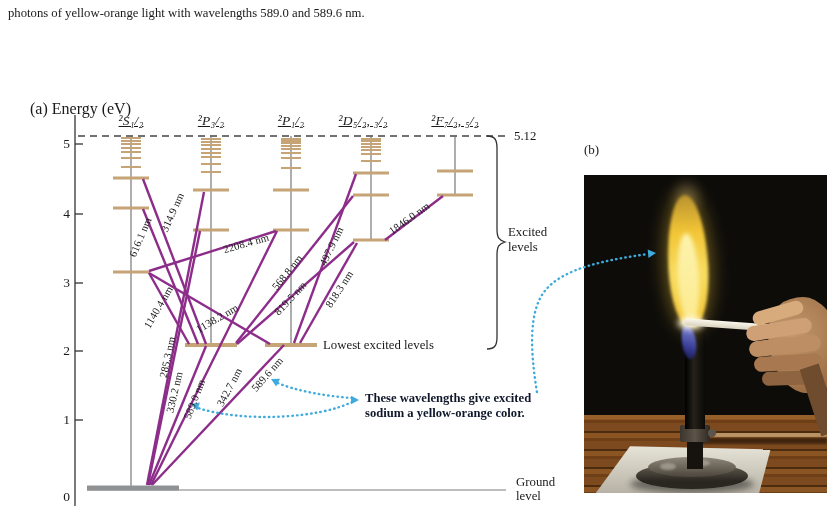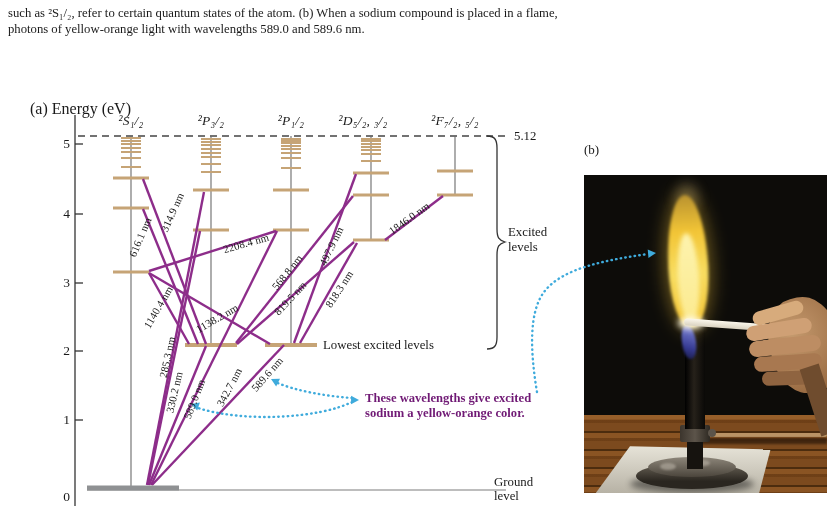--- a/index.html
+++ b/index.html
@@ -7,27 +7,27 @@
         font-family:"Liberation Serif","DejaVu Serif",serif;color:#1a1a1a;}
   
   #caption{position:absolute;left:8px;top:6px;width:822px;font-size:12.7px;line-height:15.6px;}
   #caption .fignum{font-family:"Liberation Sans","DejaVu Sans",sans-serif;font-weight:bold;color:#7a9b3d;margin-right:6px;}
   .capline{white-space:nowrap;}
   
   .lbl{position:absolute;white-space:nowrap;}
   #panel-a{left:30px;top:100px;font-size:16px;}
   #panel-b{left:584px;top:142px;font-size:13px;}
   .ticklbl{width:18px;text-align:right;font-size:13.5px;transform:translateY(-50%);}
-  .collbl{font-size:13.5px;font-style:italic;transform:translateX(-50%);letter-spacing:.2px;}
+  .collbl{font-size:13.5px;font-style:italic;transform:translateX(-50%);letter-spacing:.2px;text-decoration:underline;}
   .wvlbl{font-size:10.8px;transform:translate(-50%,-50%) rotate(var(--r));letter-spacing:.1px;}
   #ion-lbl{left:514px;top:129px;font-size:12.8px;}
   #excited-lbl{left:508px;top:225px;font-size:12.8px;line-height:15px;white-space:pre-line;}
   #lowest-lbl{left:323px;top:338px;font-size:12.8px;}
-  #ground-lbl{left:494px;top:475px;font-size:12.8px;line-height:14px;white-space:pre-line;}
-  #note{left:365px;top:391px;font-size:12.6px;font-weight:bold;color:#701a75;line-height:14.6px;white-space:pre-line;}
+  #ground-lbl{left:516px;top:475px;font-size:12.8px;line-height:14px;white-space:pre-line;}
+  #note{left:365px;top:391px;font-size:12.6px;font-weight:bold;color:#0f172a;line-height:14.6px;white-space:pre-line;}
   svg{position:absolute;left:0;top:0;pointer-events:none;}
   
   #photo{position:absolute;left:584px;top:175px;width:243px;height:318px;background:#0d0c09;overflow:hidden;}
   #photo *{position:absolute;}
   #wood{left:0;top:240px;width:243px;height:78px;
      background:repeating-linear-gradient(180deg,#8a5423 0 5px,#63381454 5px 8px,#7c4a1e 8px 16px,#4c2c0e 16px 18px),#744318;}
   #wood-edge{left:0;top:240px;width:243px;height:4px;background:#9a622c;opacity:.8;}
   #table-rod{left:116px;top:258px;width:127px;height:4px;background:#caa87c;opacity:.75;border-radius:2px;}
   #table-rod-sh{left:116px;top:263px;width:127px;height:6px;background:#2a180a;opacity:.7;filter:blur(1px);}
   #tile{left:8px;top:266px;width:190px;height:52px;background:linear-gradient(180deg,#ebe8dd,#b7b2a5);
@@ -62,21 +62,20 @@
   #finger-3{left:170px;top:180px;width:68px;height:15px;background:#a87850;transform:rotate(-4deg);}
   #finger-4{left:178px;top:196px;width:60px;height:14px;background:#8f6440;transform:rotate(-2deg);}
   #wrist{left:226px;top:190px;width:20px;height:70px;background:#6f4c2e;transform:rotate(-18deg);}
 </style>
 </head>
 <body>
 
 <div id="page">
 
   <div id="caption">
-    <div class="capline">such as ²S₁/₂, refer to certain quantum states of the atom. (b) When a sodium compound is placed in a flame,</div>
     <div class="capline">photons of yellow-orange light with wavelengths 589.0 and 589.6 nm.</div>
   </div>
 
   <div id="photo">
     <div id="wood"></div>
     <div id="wood-edge"></div>
     <div id="table-rod"></div>
     <div id="table-rod-sh"></div>
     <div id="tile"></div>
     <div id="base-shadow"></div>

